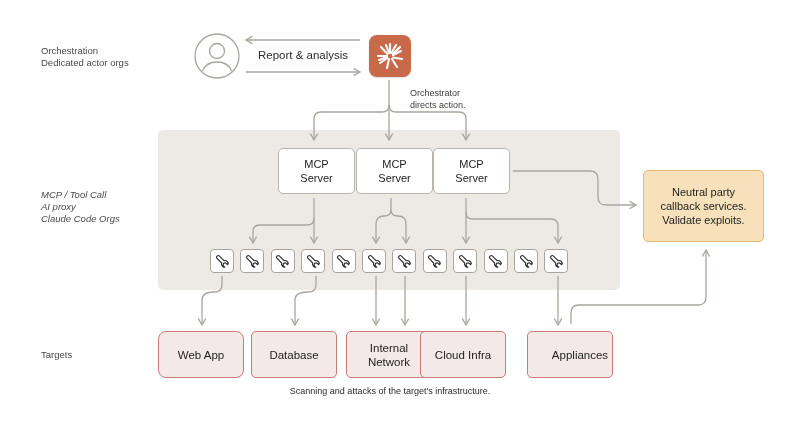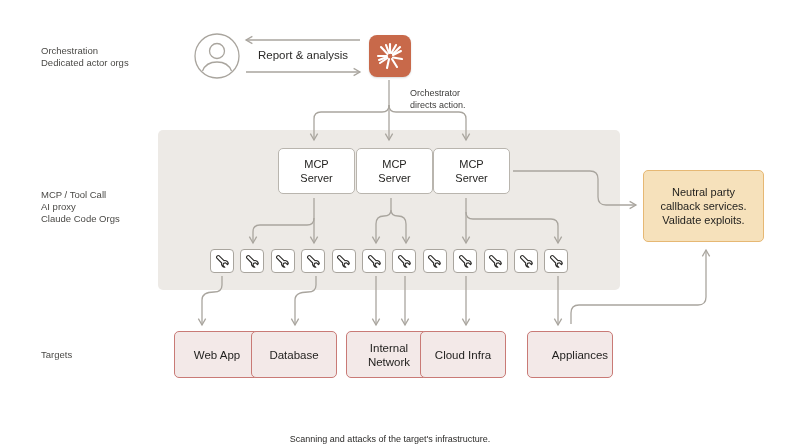--- a/index.html
+++ b/index.html
@@ -36,21 +36,21 @@
              font-size: 9px; color: #2b2a28; }
   svg.wires { position: absolute; left: 0; top: 0; }
 </style>
 </head>
 <body>
 
 <div class="row-label" style="top:45px;">
   <span>Orchestration</span>
   <span>Dedicated actor orgs</span>
 </div>
-<div class="row-label" style="top:189px;">
+<div class="row-label" style="top:189px;font-style:italic;">
   <span>MCP / Tool Call</span>
   <span>AI proxy</span>
   <span>Claude Code Orgs</span>
 </div>
 <div class="row-label" style="top:349px;">
   <span>Targets</span>
 </div>
 
 <div class="panel"></div>
 
@@ -200,30 +200,30 @@
       </svg>
     </div>
   </div>
 
 <div class="callback">
   <span>Neutral party</span>
   <span>callback services.</span>
   <span>Validate exploits.</span>
 </div>
 
-<div class="target" style="left:174px;">
+<div class="target" style="left:158px;border-radius:8px;">
   <span>Web App</span>
 </div>
 <div class="target" style="left:251px;">
   <span>Database</span>
 </div>
 <div class="target" style="left:346px;">
   <span>Internal</span>
   <span>Network</span>
 </div>
 <div class="target" style="left:420px;">
   <span>Cloud Infra</span>
 </div>
 <div class="target" style="left:527px;padding-left:20px;">
   <span>Appliances</span>
 </div>
 
-<div class="caption" style="left:0; width:780px;margin-top:48px;">Scanning and attacks of the target's infrastructure.</div>
+<div class="caption" style="left:0; width:780px;">Scanning and attacks of the target's infrastructure.</div>
 
 </body></html>

